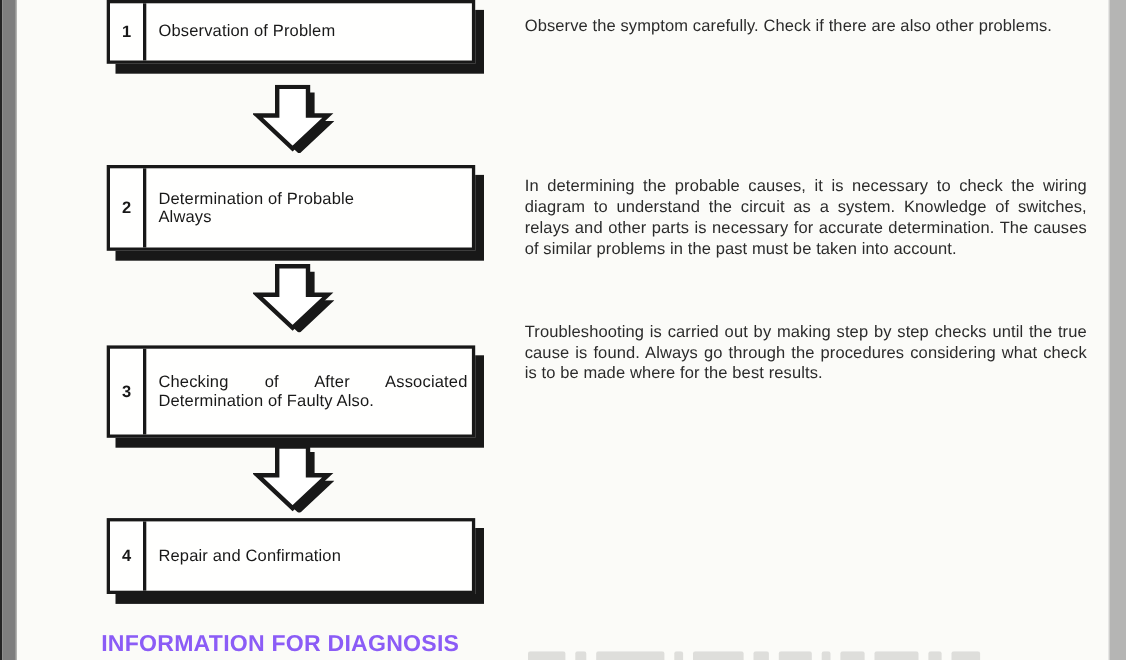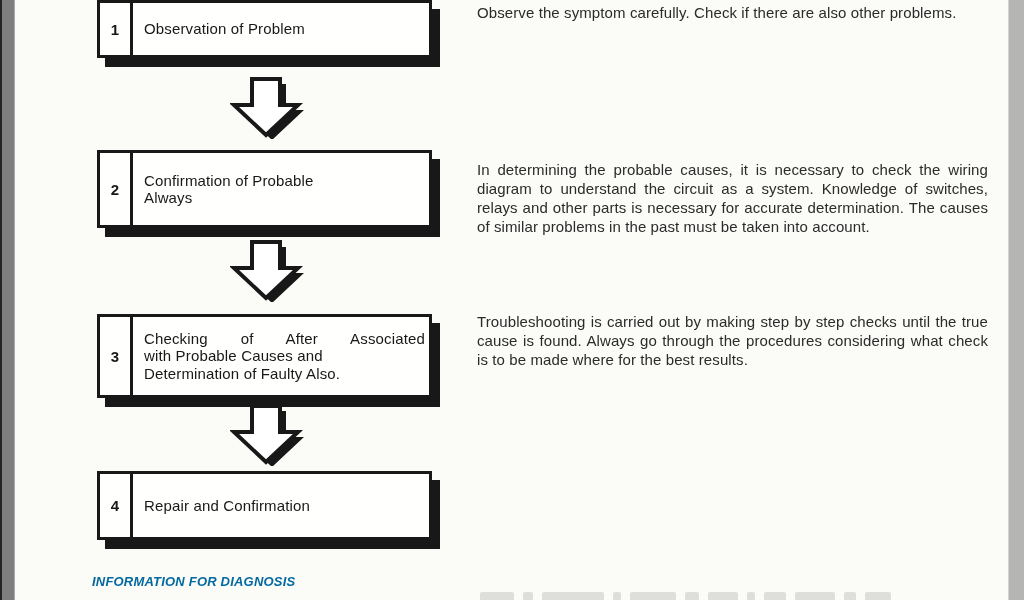--- a/index.html
+++ b/index.html
@@ -47,29 +47,29 @@
   .arrow1{top:77px;}
   .arrow2{top:240px;}
   .arrow3{top:404px;}
 
   
   .desc{
     position:absolute;left:477px;width:511px;margin:0;
     font-size:15px;line-height:19px;color:#2b2b2b;
     text-align:justify;letter-spacing:.1px;
   }
-  .desc1{top:3px;}
+  .desc1{top:14px;}
   .desc2{top:160px;}
-  .desc3{top:312px;}
+  .desc3{top:292px;}
   .desc4{top:476px;}
 
   
   .section-heading{
     position:absolute;left:92px;top:574px;
-    font-weight:bold;font-size:13px;color:#0369a1;letter-spacing:.2px;font-style:italic;
+    font-weight:bold;font-size:21px;color:#8b5cf6;letter-spacing:.2px;
   }
 
   
   .clipped-line{
     position:absolute;left:480px;top:592px;width:470px;height:8px;
     overflow:hidden;white-space:nowrap;
   }
   .clipped-line span{
     display:inline-block;height:10px;border-radius:2px;
     background:#dededb;margin-right:9px;vertical-align:top;
@@ -93,36 +93,35 @@
   <p class="desc desc1">Observe the symptom carefully. Check if there are also other problems.</p>
 
   <svg class="arrow arrow1" viewBox="0 0 74 62">
     <path d="M22 2 H50 V28 H68 L36 58 L4 28 H22 Z" transform="translate(6,5)" fill="#181818"></path>
     <path d="M22 2 H50 V28 H68 L36 58 L4 28 H22 Z" fill="#ffffff" stroke="#181818" stroke-width="4" stroke-linejoin="miter"></path>
   </svg>
 
   <div class="step-box box2">
     <div class="step-num">2</div>
     <div class="step-title">
-      <div class="title-line">Confirmation of Probable</div>
+      <div class="title-line">Determination of Probable</div>
       <div class="title-line">Always</div>
     </div>
   </div>
   <p class="desc desc2">In determining the probable causes, it is necessary to check the wiring diagram to understand the circuit as a system. Knowledge of switches, relays and other parts is necessary for accurate determination. The causes of similar problems in the past must be taken into account.</p>
 
   <svg class="arrow arrow2" viewBox="0 0 74 62">
     <path d="M22 2 H50 V28 H68 L36 58 L4 28 H22 Z" transform="translate(6,5)" fill="#181818"></path>
     <path d="M22 2 H50 V28 H68 L36 58 L4 28 H22 Z" fill="#ffffff" stroke="#181818" stroke-width="4" stroke-linejoin="miter"></path>
   </svg>
 
   <div class="step-box box3">
     <div class="step-num">3</div>
     <div class="step-title">
       <div class="title-line stretch">Checking of After Associated</div>
-      <div class="title-line">with Probable Causes and</div>
       <div class="title-line">Determination of Faulty Also.</div>
     </div>
   </div>
   <p class="desc desc3">Troubleshooting is carried out by making step by step checks until the true cause is found. Always go through the procedures considering what check is to be made where for the best results.</p>
 
   <svg class="arrow arrow3" viewBox="0 0 74 62">
     <path d="M22 2 H50 V28 H68 L36 58 L4 28 H22 Z" transform="translate(6,5)" fill="#181818"></path>
     <path d="M22 2 H50 V28 H68 L36 58 L4 28 H22 Z" fill="#ffffff" stroke="#181818" stroke-width="4" stroke-linejoin="miter"></path>
   </svg>
 

